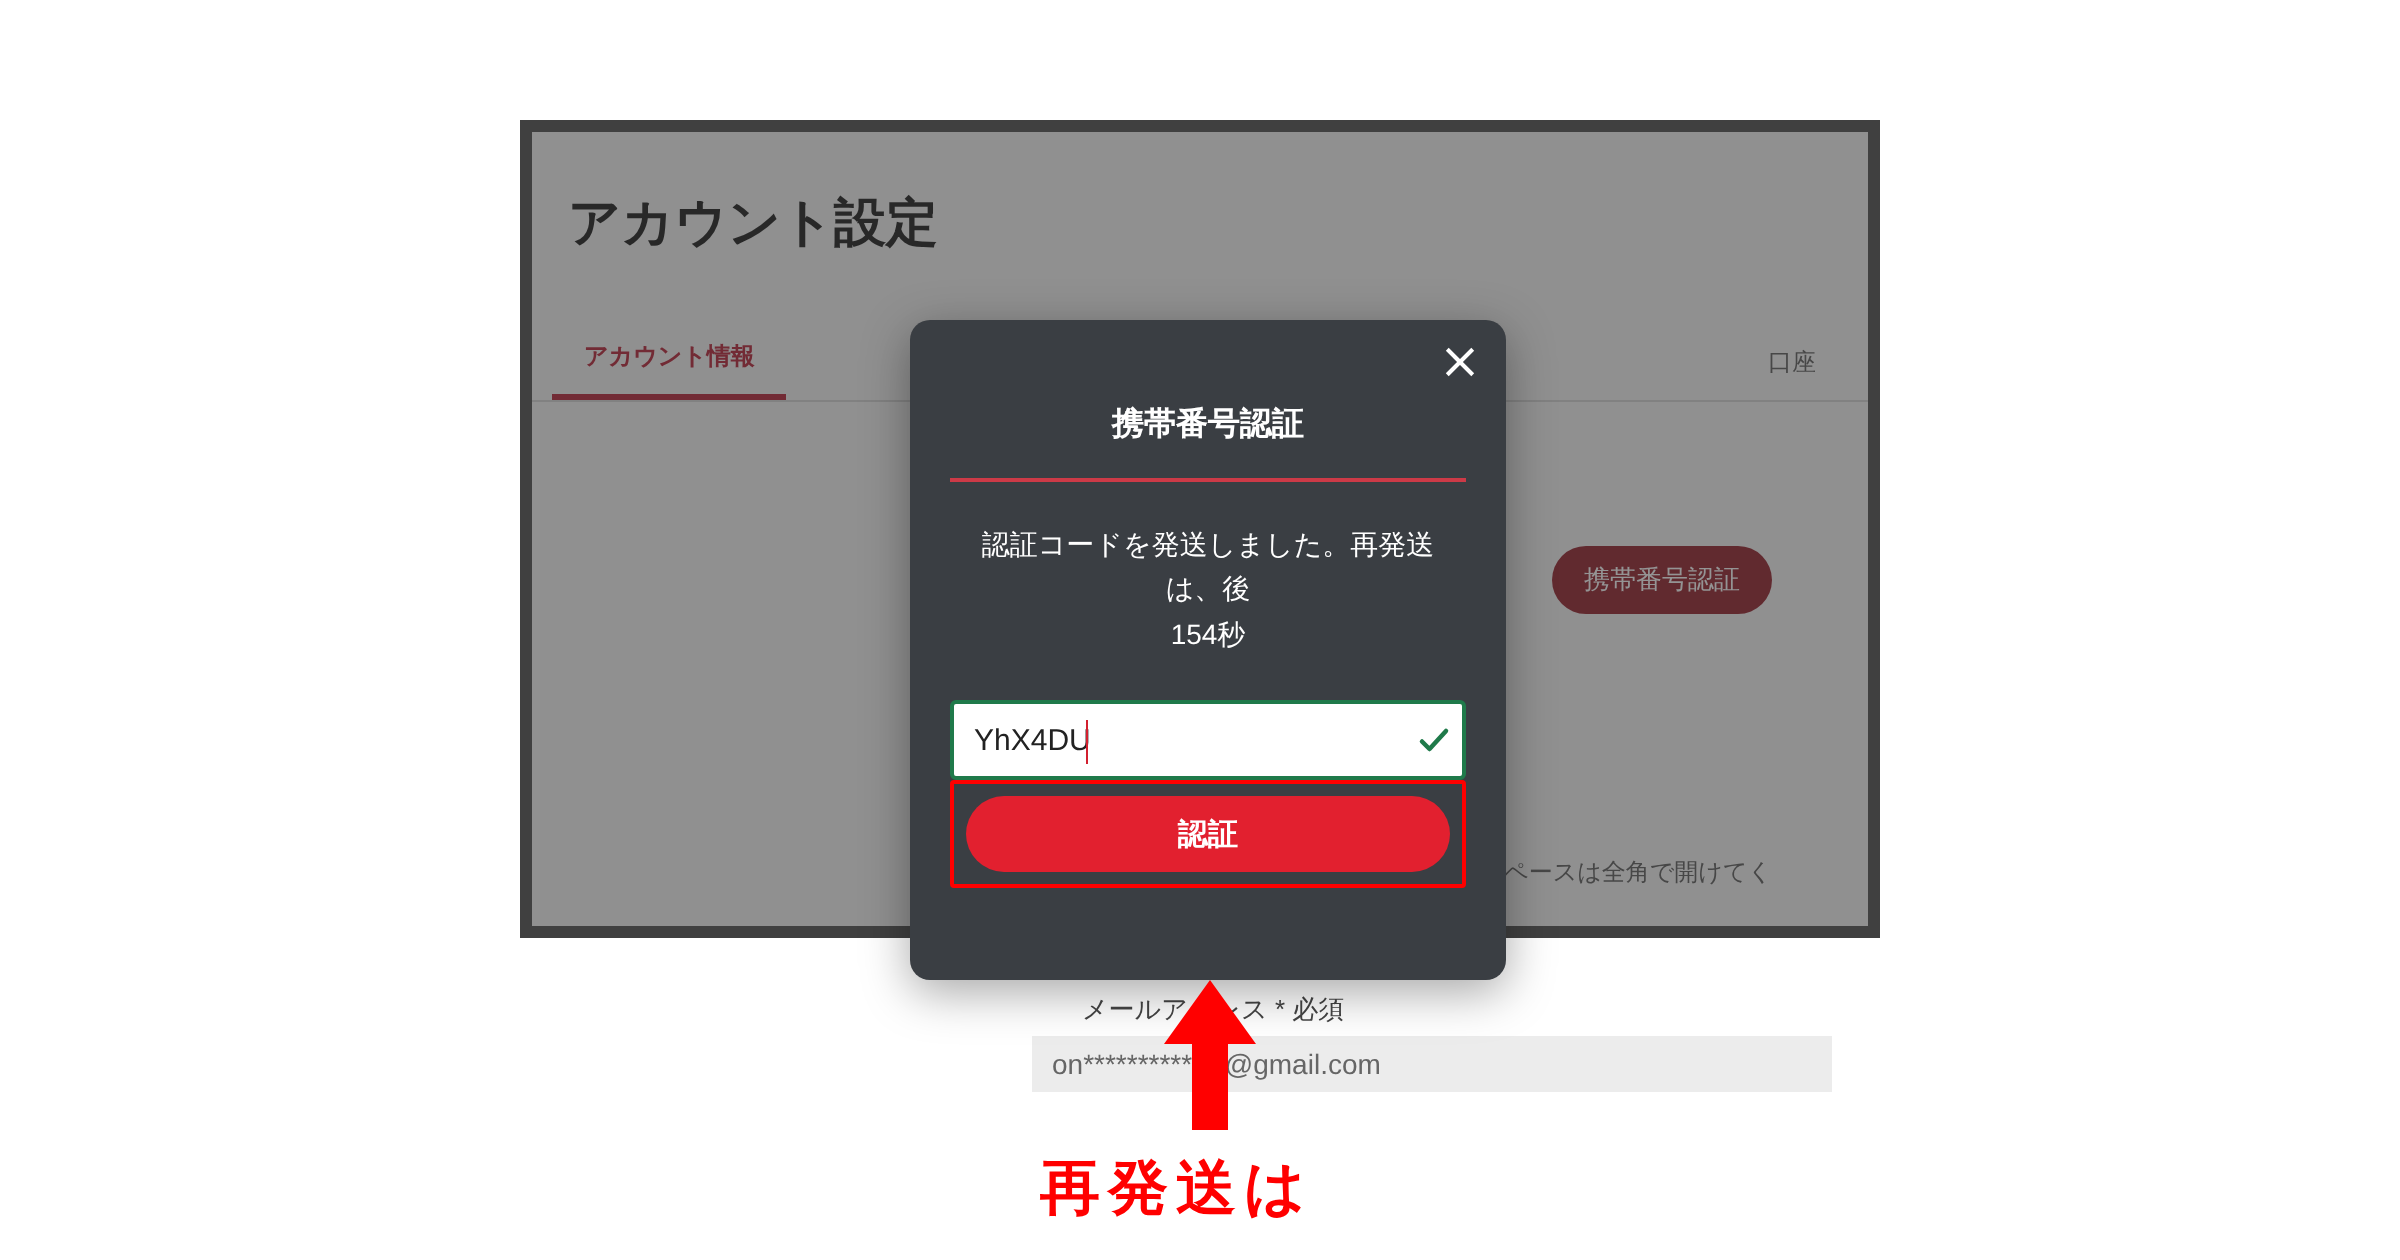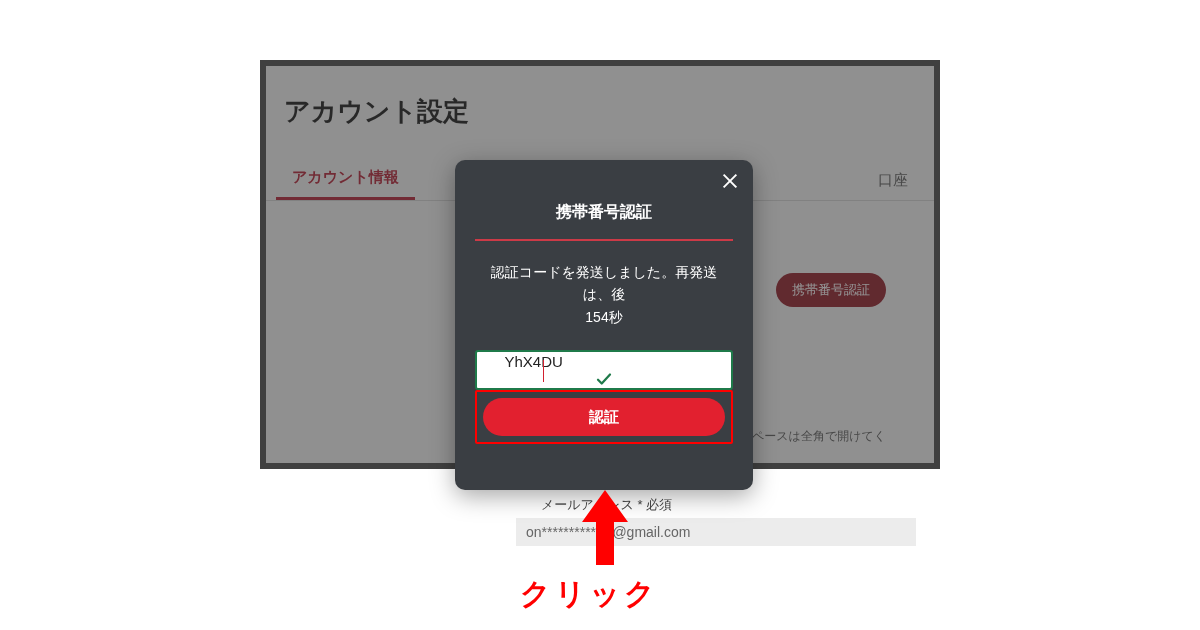--- a/index.html
+++ b/index.html
@@ -40,21 +40,21 @@
       left: 0;
       top: 95px;
       width: 100%;
       height: 40px;
       display: flex;
       align-items: flex-end;
       border-bottom: 1px solid #d6d6d6;
     }
     .tab {
       padding: 0 16px 10px 16px;
-      font-size: 15px;
+      font-size: 12px;
       color: #555;
       margin-left: 10px;
     }
     .tab.active {
       color: #b4182d;
       border-bottom: 3px solid #b4182d;
       font-weight: 600;
     }
     .tab-right-group {
       margin-left: auto;
@@ -154,22 +154,20 @@
     }
     .input-wrap {
       margin-top: 22px;
       position: relative;
       width: 100%;
       height: 40px;
       background: #fff;
       border: 2px solid #1f7a4a;
       border-radius: 3px;
       display: flex;
-      align-items: center;
-      flex-direction: column;
     }
     .code-input {
       border: none;
       outline: none;
       height: 100%;
       flex: 1;
       padding: 0 10px;
       font-size: 15px;
       color: #222;
       background: transparent;
@@ -270,13 +268,13 @@
   <div class="submit-outline">
     <button class="submit-btn">認証</button>
   </div>
 </div>
 
 <div class="arrow-annot">
   <svg viewBox="0 0 50 75">
     <polygon points="25,0 48,32 34,32 34,75 16,75 16,32 2,32" fill="#ff0000"></polygon>
   </svg>
 </div>
-<div class="click-label">クリック</div>
+<div class="click-label">再発送は</div>
 
 </body></html>

